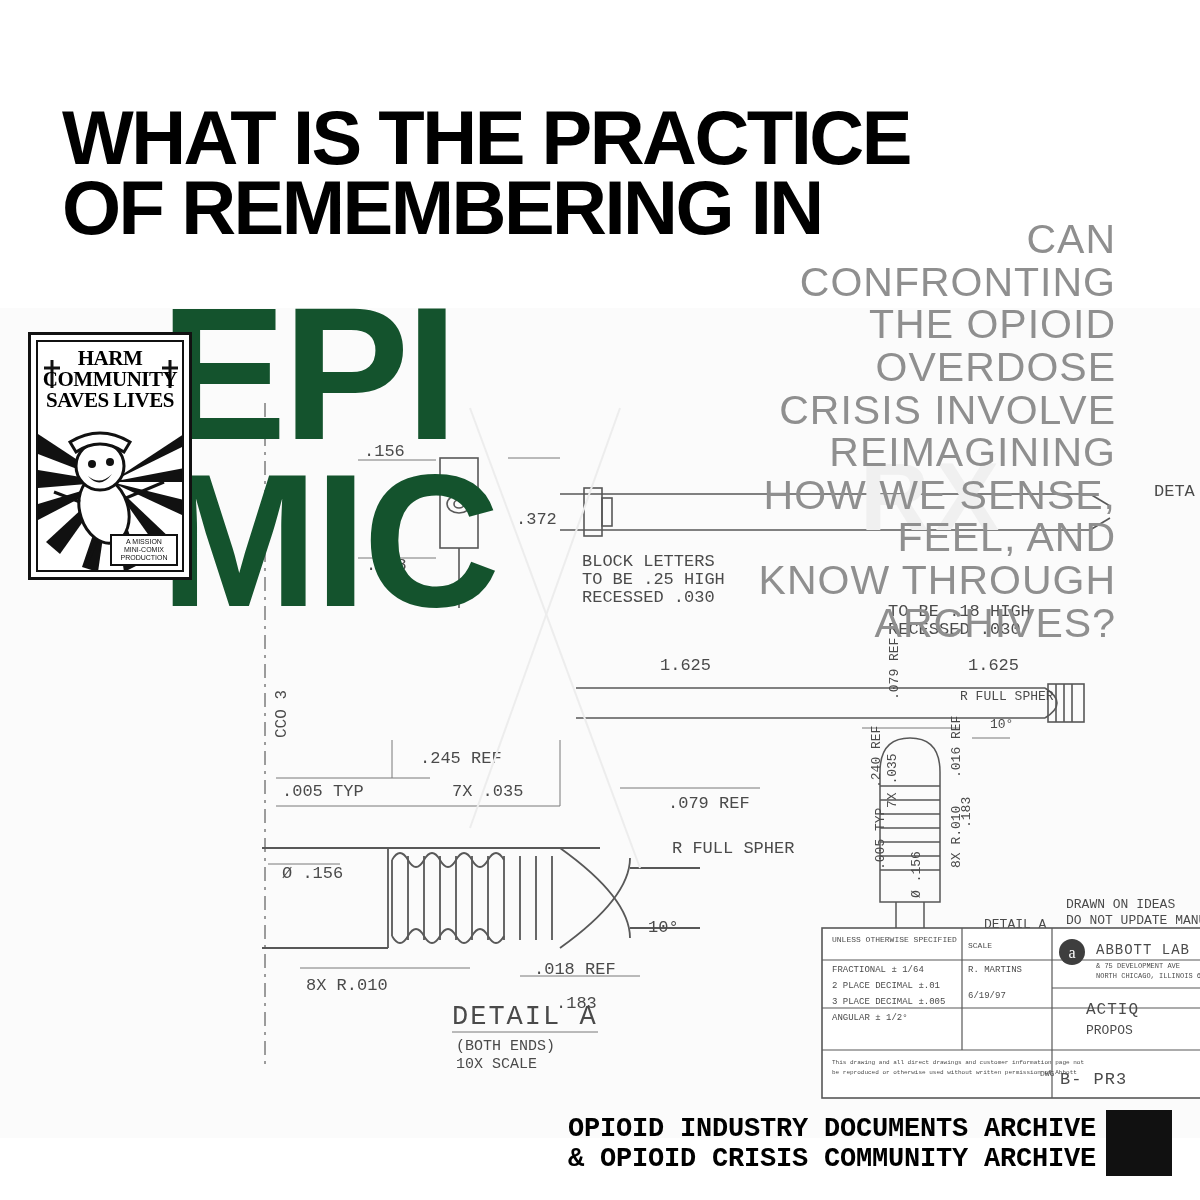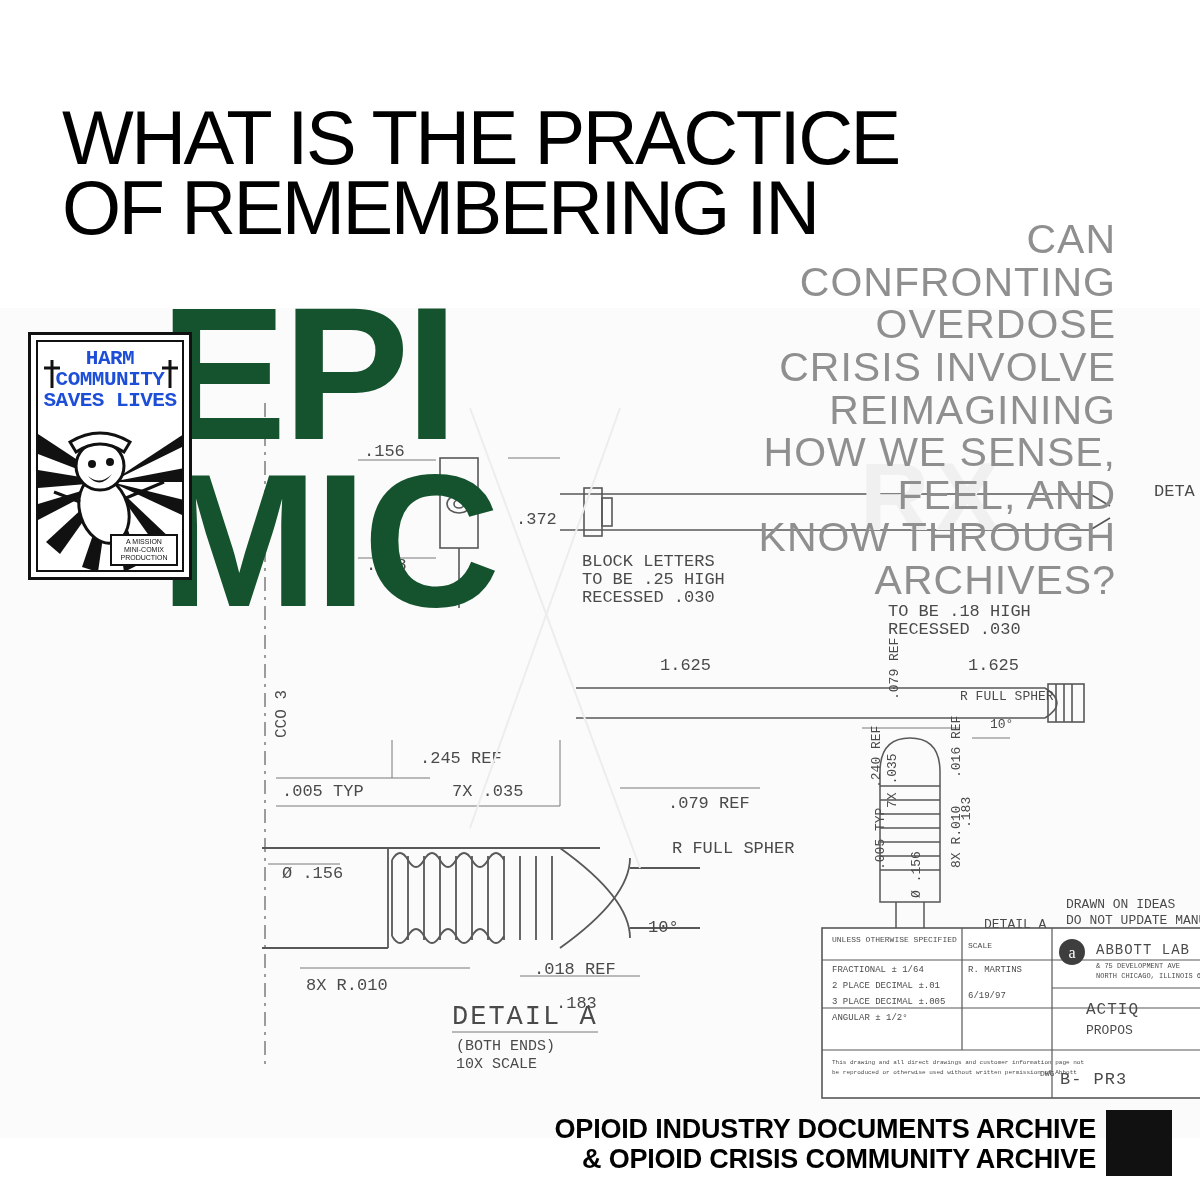--- a/index.html
+++ b/index.html
@@ -44,21 +44,21 @@
   }
   .ghost-word span { display: block; }
 
   
   .headline {
     position: absolute;
     left: 62px;
     top: 52px;
     width: 1090px;
     z-index: 6;
-    font-weight: 400;
+    font-weight: 700;
     font-size: 76px;
     line-height: 0.92;
     letter-spacing: -2.5px;
     color: #000000;
     text-transform: uppercase;
     font-family: "Liberation Sans", sans-serif;
   }
   .headline span { display: block; }
 
   
@@ -99,22 +99,22 @@
   }
   .zine-title {
     position: absolute;
     left: 0; right: 0;
     top: 6px;
     text-align: center;
     font-weight: 700;
     font-size: 21px;
     line-height: 1.0;
     letter-spacing: -0.5px;
-    color: #1d4ed8;
-    font-family: Liberation Mono, monospace;
+    color: #000000;
+    font-family: Liberation Serif, serif;
     z-index: 4;
   }
   .zine-title span { display: block; }
   .zine-credit {
     position: absolute;
     right: 4px;
     bottom: 4px;
     width: 62px;
     border: 2px solid #111;
     background: #fff;
@@ -135,21 +135,21 @@
     right: 104px;
     bottom: 26px;
     z-index: 8;
     text-align: right;
     font-weight: 700;
     font-size: 27px;
     line-height: 1.12;
     letter-spacing: -0.2px;
     color: #000;
     text-transform: uppercase;
-    font-family: Liberation Sans, sans-serif;
+    font-family: Liberation Mono, monospace;
     margin-left: 48px;
   }
   .credits span { display: block; }
   .credit-block {
     position: absolute;
     right: 28px;
     bottom: 24px;
     width: 66px;
     height: 66px;
     background: #111111;
@@ -370,20 +370,21 @@
   </div>
 
   <h1 class="headline">
     <span>WHAT IS THE PRACTICE</span>
     <span>OF REMEMBERING IN</span>
   </h1>
 
   <div class="subhead">
     <span>CAN</span>
     <span>CONFRONTING</span>
+    <span>THE OPIOID</span>
     <span>OVERDOSE</span>
     <span>CRISIS INVOLVE</span>
     <span>REIMAGINING</span>
     <span>HOW WE SENSE,</span>
     <span>FEEL, AND</span>
     <span>KNOW THROUGH</span>
     <span>ARCHIVES?</span>
   </div>
 
   <div class="zine">

